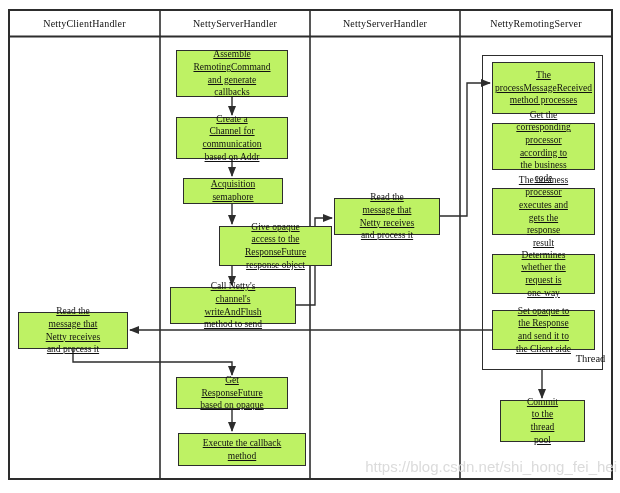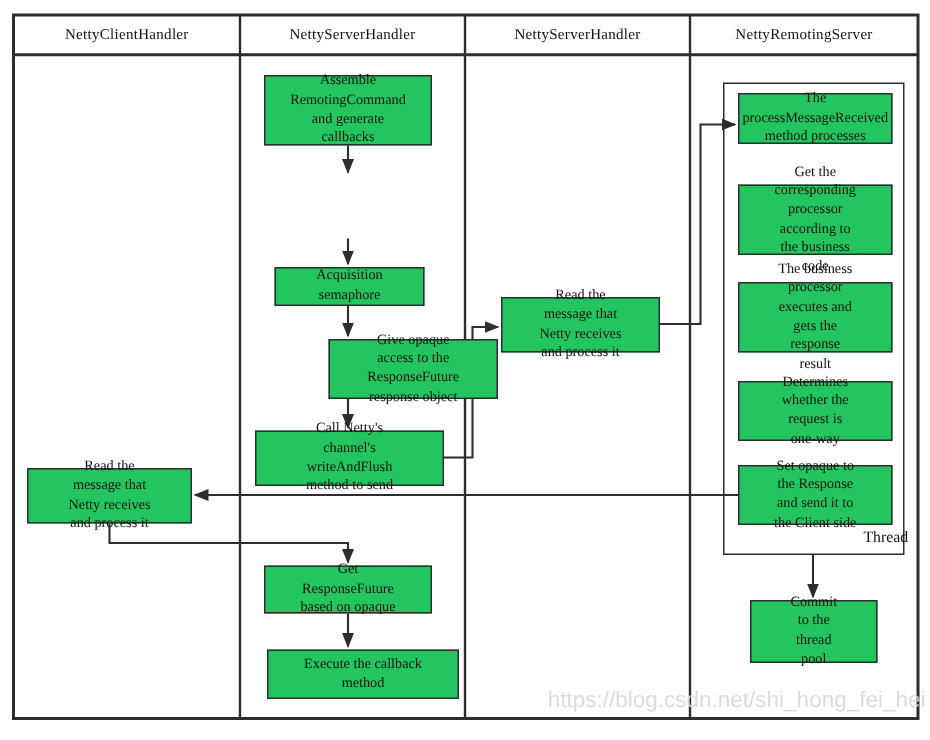--- a/index.html
+++ b/index.html
@@ -6,23 +6,23 @@
   .canvas {
     position:relative; width:620px; height:493px; background:#ffffff;
     font-family:"Liberation Serif","DejaVu Serif",serif; overflow:hidden;
   }
   .lines-svg { position:absolute; left:0; top:0; width:620px; height:493px; }
   .lane-title {
     position:absolute; display:flex; align-items:center; justify-content:center;
     font-size:10px; color:#111; letter-spacing:0.2px;
   }
   .node {
-    position:absolute; box-sizing:border-box; border:1.4px solid #2d2d2d; background:#22c55e;
+    position:absolute; box-sizing:border-box; border:1.4px solid #2d2d2d; background:#bef264;
     display:flex; align-items:center; justify-content:center; text-align:center;
-    font-size:9.5px; line-height:1.32; color:#111; padding:2px 23px;
+    font-size:9.5px; line-height:1.32; color:#111; padding:2px 23px;text-decoration:underline;
   }
   .thread-box {
     position:absolute; box-sizing:border-box; border:1.4px solid #2d2d2d; background:transparent;
   }
   .thread-label {
     position:absolute; text-align:center; font-size:10.5px; color:#111;
   }
   .watermark {
     position:absolute; font-family:"Liberation Sans","DejaVu Sans",sans-serif;
     color:rgba(215,215,215,0.9); font-size:15px; text-align:right; white-space:nowrap;
@@ -60,31 +60,32 @@
 
   <div class="lane-title" style="left:9px;top:10px;width:151px;height:26px;">NettyClientHandler</div>
   <div class="lane-title" style="left:160px;top:10px;width:150px;height:26px;">NettyServerHandler</div>
   <div class="lane-title" style="left:310px;top:10px;width:150px;height:26px;">NettyServerHandler</div>
   <div class="lane-title" style="left:460px;top:10px;width:152px;height:26px;">NettyRemotingServer</div>
 
   <div class="thread-box" style="left:482px;top:55px;width:121px;height:315px;"></div>
   <div class="thread-label" style="left:482px;top:353px;width:121px;padding-left:48px;">Thread</div>
 
   <div class="node" style="left:176px;top:50px;width:112px;height:47px;">Assemble RemotingCommand and generate callbacks</div>
+  <div class="node" style="left:176px;top:117px;width:112px;height:42px;">Create a Channel for communication based on Addr</div>
   <div class="node" style="left:183px;top:178px;width:100px;height:26px;">Acquisition semaphore</div>
   <div class="node" style="left:175px;top:226px;width:113px;height:40px;margin-left:44px;">Give opaque access to the ResponseFuture response object</div>
   <div class="node" style="left:170px;top:287px;width:126px;height:37px;text-align:center;">Call Netty's channel's writeAndFlush method to send</div>
   <div class="node" style="left:176px;top:377px;width:112px;height:32px;">Get ResponseFuture based on opaque</div>
   <div class="node" style="left:178px;top:433px;width:128px;height:33px;">Execute the callback method</div>
 
   <div class="node" style="left:18px;top:312px;width:110px;height:37px;">Read the message that Netty receives and process it</div>
 
   <div class="node" style="left:334px;top:198px;width:106px;height:37px;">Read the message that Netty receives and process it</div>
 
-  <div class="node" style="left:492px;top:62px;width:103px;height:34px;">The processMessageReceived method processes</div>
+  <div class="node" style="left:492px;top:62px;width:103px;height:52px;">The processMessageReceived method processes</div>
   <div class="node" style="left:492px;top:123px;width:103px;height:47px;">Get the corresponding processor according to the business code</div>
   <div class="node" style="left:492px;top:188px;width:103px;height:47px;">The business processor executes and gets the response result</div>
   <div class="node" style="left:492px;top:254px;width:103px;height:40px;">Determines whether the request is one-way</div>
   <div class="node" style="left:492px;top:310px;width:103px;height:40px;">Set opaque to the Response and send it to the Client side</div>
   <div class="node" style="left:500px;top:400px;width:85px;height:42px;">Commit to the thread pool</div>
 
   <div class="watermark" style="left:340px;top:458px;width:277px;">https://blog.csdn.net/shi_hong_fei_hei</div>
 
 </div>
 

